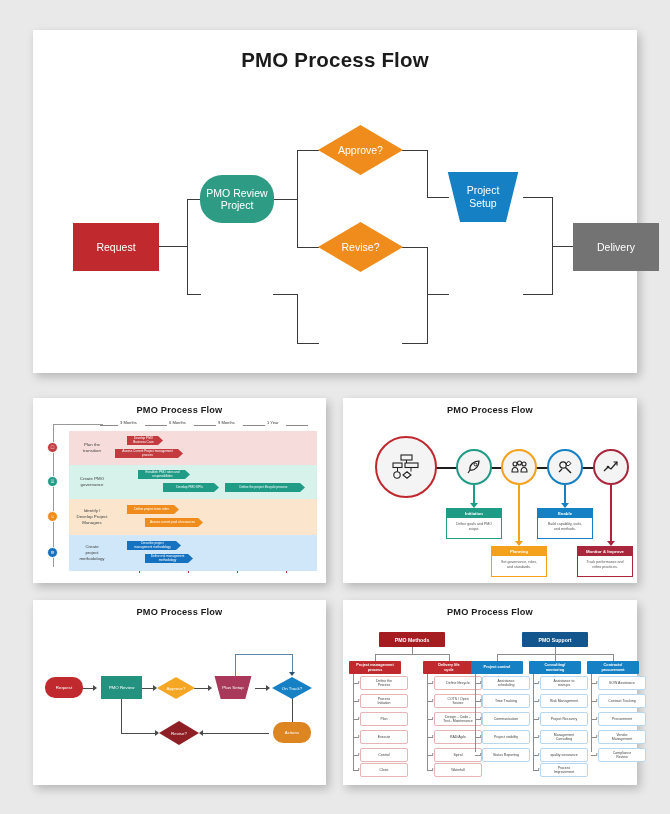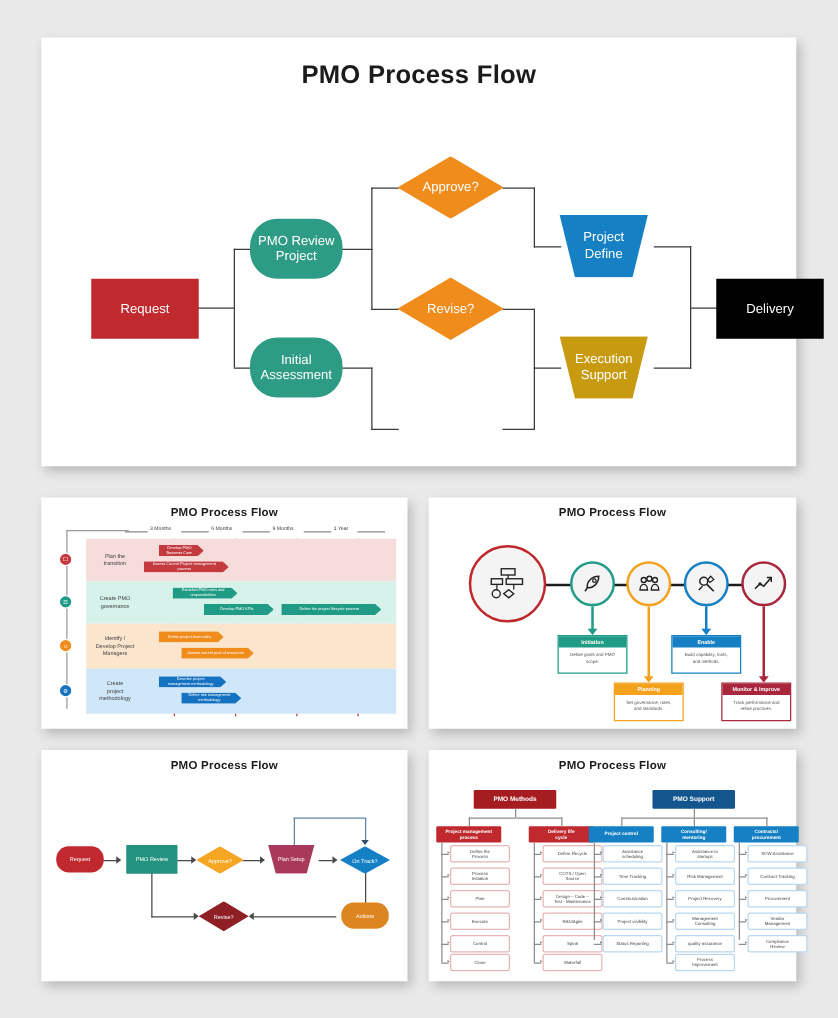--- a/index.html
+++ b/index.html
@@ -148,53 +148,42 @@
 
       <div class="node rect" style="left:40px; top:193px; width:86px; height:48px; background:#c0292e;">
         <span class="lbl">Request</span>
       </div>
 
       <div class="node pill" style="left:167px; top:145px; width:74px; height:48px; background:#2e9b85; flex-direction:column;">
         <span>PMO Review</span>
         <span>Project</span>
       </div>
 
-      <div class="node pill" style="left:167px; top:240px; width:74px; height:48px; background:#2e9b85; flex-direction:column;">
-        <span>Initial</span>
-        <span>Assessment</span>
-      </div>
 
       <div class="diamond-wrap" style="left:285px; top:95px; width:85px; height:50px;">
         <div class="diamond-shape" style="background:#f08c1c; clip-path:polygon(50% 0,100% 50%,50% 100%,0 50%);"></div>
         <div class="diamond-text">Approve?</div>
       </div>
 
       <div class="diamond-wrap" style="left:285px; top:192px; width:85px; height:50px;">
         <div class="diamond-shape" style="background:#f08c1c; clip-path:polygon(50% 0,100% 50%,50% 100%,0 50%);"></div>
         <div class="diamond-text">Revise?</div>
       </div>
 
 
       <div class="trap-wrap" style="left:409px; top:142px; width:82px; height:50px;">
         <div class="diamond-shape" style="background:#1580c4; clip-path:polygon(7% 0,93% 0,78% 100%,22% 100%);"></div>
         <div class="trap-text" style="flex-direction:column;">
           <span>Project</span>
-          <span>Define</span>
-        </div>
-      </div>
-
-      <div class="trap-wrap" style="left:409px; top:239px; width:82px; height:50px;">
-        <div class="diamond-shape" style="background:#c79a10; clip-path:polygon(7% 0,93% 0,78% 100%,22% 100%);"></div>
-        <div class="trap-text" style="flex-direction:column;">
-          <span>Execution</span>
-          <span>Support</span>
-        </div>
-      </div>
-
-      <div class="node rect" style="left:540px; top:193px; width:86px; height:48px; background:#000000;">
+          <span>Setup</span>
+        </div>
+      </div>
+
+
+      <div class="node rect" style="left:540px; top:193px; width:86px; height:48px; background:#737373;">
         <span class="lbl">Delivery</span>
       </div>
     </div>
   </div>
 
   <div class="slide thumb" id="t-roadmap">
     <div class="slide-title">PMO Process Flow</div>
     <div class="rm">
 
       <div class="rm-spine-top"></div>

